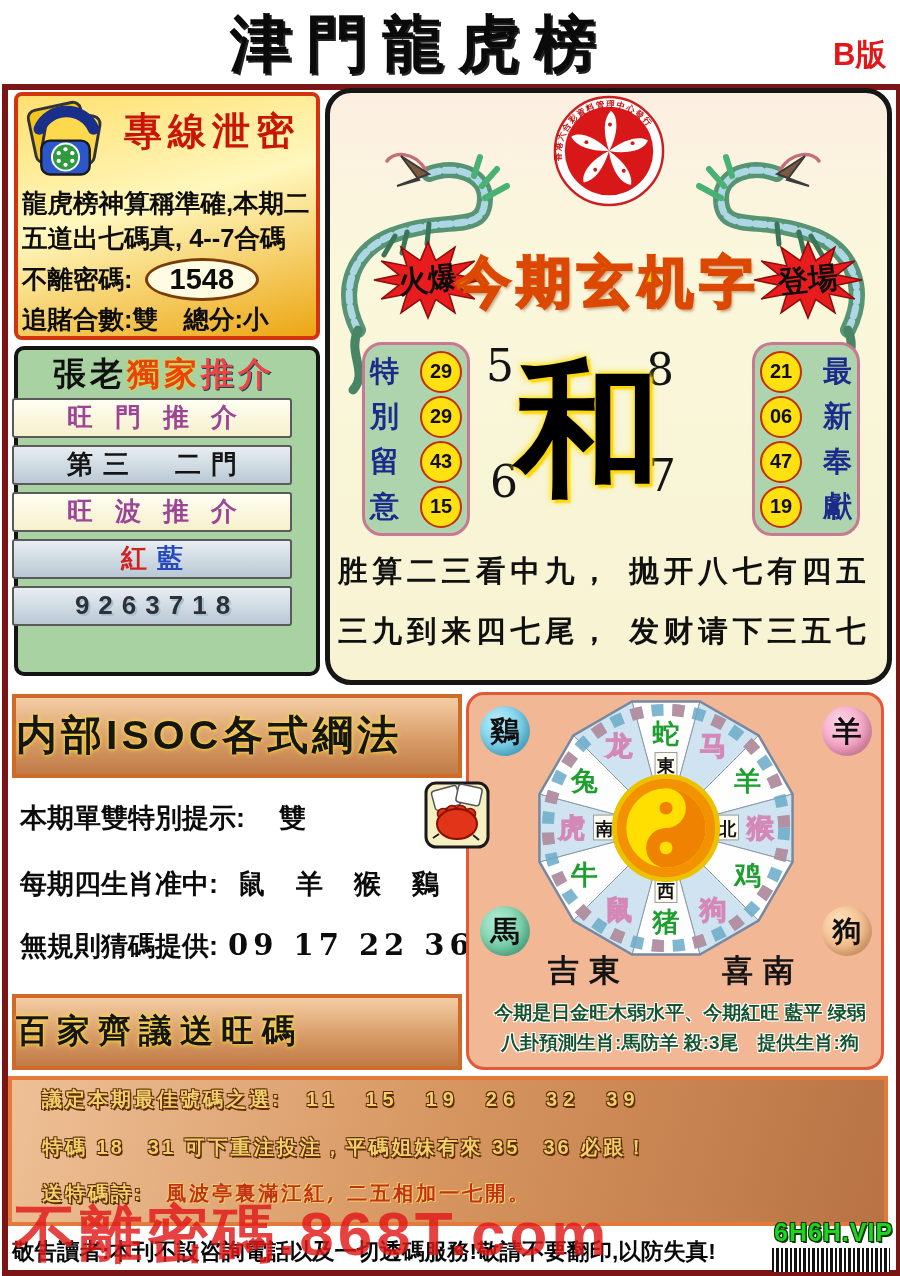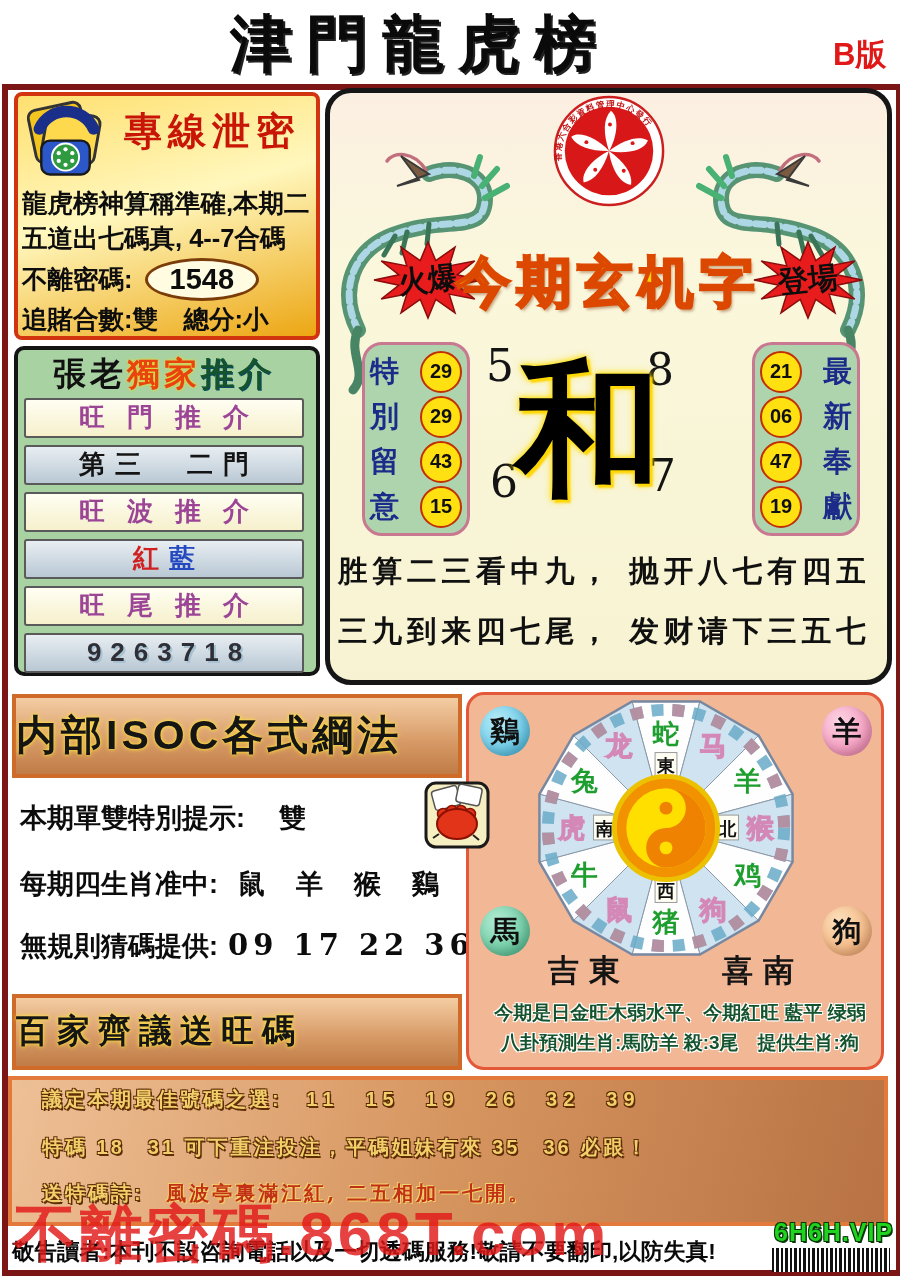--- a/index.html
+++ b/index.html
@@ -25,22 +25,22 @@
                  color:#0d0d0d;white-space:nowrap;}
   .hotline-row3{display:flex;align-items:center;gap:12px;height:46px;}
   .code-oval{display:inline-block;border:3px solid #7a3c08;border-radius:50%;padding:1px 22px;
              background:#fffce2;font-size:29px;font-weight:900;}
 
   
   .zhanglao{left:14px;top:346px;width:298px;height:322px;border:4px solid #141414;border-radius:10px;
             background:#a9d2a2;padding:0;}
   .zl-title{left:24px;top:352px;width:280px;text-align:center;font-size:33px;font-weight:900;letter-spacing:4px;}
   .zl-title .c-red{color:#e84310;text-shadow:0 0 3px #ffd800;}
-  .zl-title .c-blue{color:#14532d;text-shadow:1px 1px 0 #0a4a66;}
-  .zl-rows{left:24px;top:398px;width:280px;}
+  .zl-title .c-blue{color:#ef4444;text-shadow:1px 1px 0 #0a4a66;}
+  .zl-rows{left:12px;top:398px;width:280px;}
   .zl-row{height:36px;line-height:34px;margin-bottom:7px;border:2px solid #5a5a5a;border-radius:3px;
           text-align:center;font-weight:900;font-size:26px;overflow:hidden;}
   .row-pink{background:linear-gradient(#fffef2,#f6f0cc);color:#9c4596;letter-spacing:22px;padding-left:22px;}
   .row-grey{background:linear-gradient(#e8eef2,#b9c8d4);color:#141414;letter-spacing:10px;padding-left:10px;}
   .zl-red{color:#d02020;} .zl-blue{color:#2448c0;}
   .zl-num{letter-spacing:9px;color:#2f2f38;text-shadow:2px 2px 0 #a8c2d2;}
 
   
   .mystery{left:325px;top:88px;width:557px;height:587px;border:5px solid #161616;border-radius:26px;
            background:linear-gradient(180deg,#fcefe2 0%,#faf7dc 28%,#f7f3d2 100%);}
@@ -142,21 +142,20 @@
 
   <div class="abs zhanglao"></div>
   <div class="abs zl-title">
     <span>張老</span><span class="c-red">獨家</span><span class="c-blue">推介</span>
   </div>
   <div class="abs zl-rows">
     <div class="zl-row row-pink">旺門推介</div>
     <div class="zl-row row-grey">第三　二門</div>
     <div class="zl-row row-pink">旺波推介</div>
     <div class="zl-row row-grey"><span class="zl-red">紅</span><span class="zl-blue">藍</span></div>
-    <div class="zl-row row-pink">旺尾推介</div>
     <div class="zl-row row-grey zl-num">9263718</div>
   </div>
 
   <div class="abs mystery"></div>
 
   <svg class="abs" style="left:333px;top:140px;" width="215" height="255" viewBox="0 0 215 255">
     <g fill="none" stroke-linecap="round" opacity="0.95">
       <path d="M25,190 C5,150 20,110 60,95 C115,74 152,96 152,58 C152,34 122,24 96,34" stroke="#4e8f6e" stroke-width="16"></path>
       <path d="M25,190 C5,150 20,110 60,95 C115,74 152,96 152,58 C152,34 122,24 96,34" stroke="#a9d6e6" stroke-width="7" stroke-dasharray="9 6"></path>
       <path d="M25,190 C14,214 36,232 20,250" stroke="#3f7f5f" stroke-width="9"></path>

